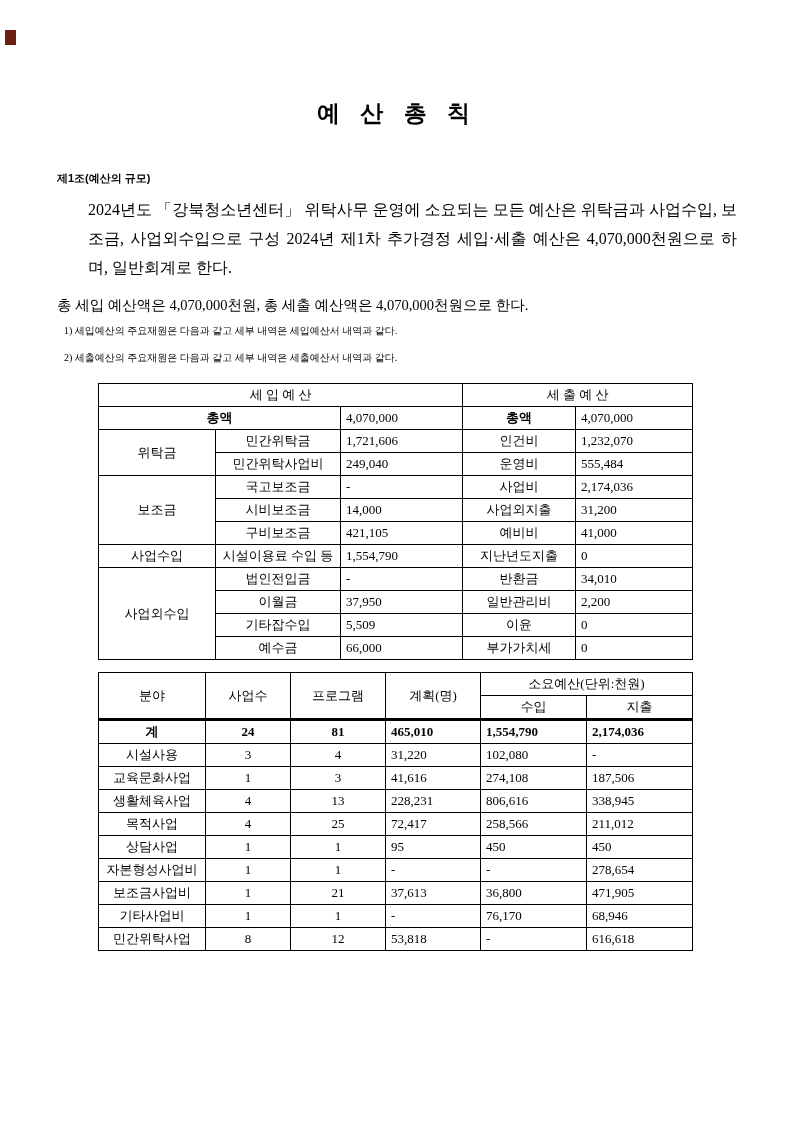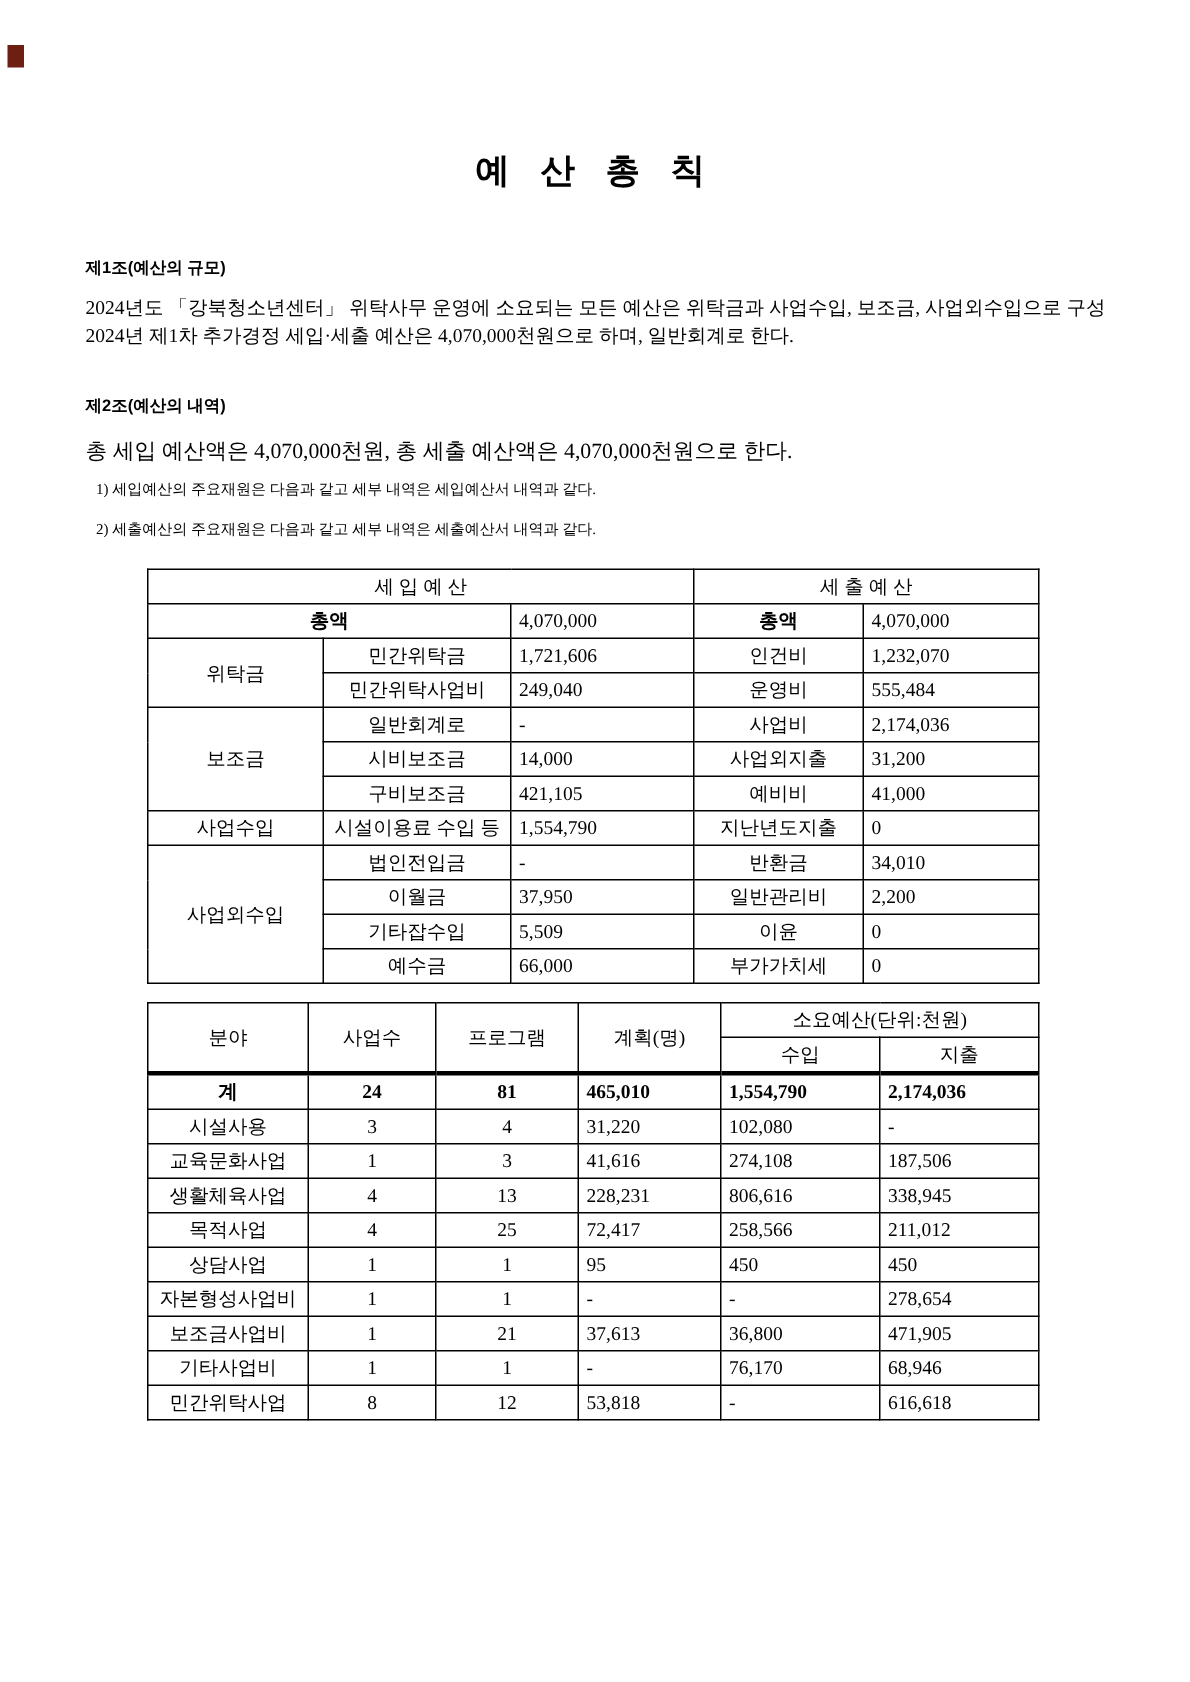--- a/index.html
+++ b/index.html
@@ -6,21 +6,21 @@
   .page{position:relative;width:793px;height:1121px;background:#ffffff;color:#000;
         font-family:"Liberation Serif","DejaVu Serif",serif;overflow:hidden;}
   .corner-mark{position:absolute;left:5px;top:30px;width:11px;height:15px;background:#6e1f14;}
   .content{padding:0 56px 0 57px;}
   .doc-title{padding-top:98px;text-align:center;font-size:23px;font-weight:bold;letter-spacing:7px;
              font-family:"Liberation Sans","DejaVu Sans",sans-serif;}
   .article-heading{font-family:"Liberation Sans","DejaVu Sans",sans-serif;font-size:11px;font-weight:bold;}
   .h1{margin-top:42px;}
   .h2{margin-top:30px;}
   .h3{margin-top:44px;}
-  .para{font-size:13px;line-height:19px;text-align:justify;margin-top:9px;}
+  .para{font-size:16px;line-height:29px;text-align:justify;margin-top:9px;margin-left:31px;}
   .intro{font-size:14.5px;line-height:26px;margin-top:10px;}
   .list-item{font-size:10px;line-height:26.5px;padding-left:7px;}
   table{border-collapse:collapse;margin-left:41px;margin-top:12px;table-layout:fixed;border-radius:12px;}
   td{border:1px solid #000;font-size:13px;padding:2px 5px;height:17px;overflow:hidden;white-space:nowrap;}
   .c{text-align:center;}
   .r{text-align:left;padding-right:7px;}
   .b{font-weight:bold;}
   .budget-table td{height:16.5px;}
   .plan-table td{height:18px;}
   .plan-table .hdr td{height:14px;}
@@ -31,21 +31,20 @@
 
 <div class="page">
   <div class="corner-mark"></div>
   <div class="content">
 
     <div class="doc-title">예 산 총 칙</div>
 
     <div class="article-heading h1">제1조(예산의 규모)</div>
     <div class="para">2024년도 「강북청소년센터」 위탁사무 운영에 소요되는 모든 예산은 위탁금과 사업수입, 보조금, 사업외수입으로 구성 2024년 제1차 추가경정 세입·세출 예산은 4,070,000천원으로 하며, 일반회계로 한다.</div>
 
-    <div class="article-heading h2">제2조(예산의 내역)</div>
     <div class="intro">총 세입 예산액은 4,070,000천원, 총 세출 예산액은 4,070,000천원으로 한다.</div>
     <div class="list-item">1) 세입예산의 주요재원은 다음과 같고 세부 내역은 세입예산서 내역과 같다.</div>
     <div class="list-item">2) 세출예산의 주요재원은 다음과 같고 세부 내역은 세출예산서 내역과 같다.</div>
 
     <table class="budget-table">
       <colgroup>
         <col style="width:117px">
           <col style="width:125px">
           <col style="width:122px">
         <col style="width:113px">
@@ -70,21 +69,21 @@
           <td class="r">1,232,070</td>
         </tr>
         <tr>
           <td class="c">민간위탁사업비</td>
           <td class="r">249,040</td>
           <td class="c">운영비</td>
           <td class="r">555,484</td>
         </tr>
         <tr>
           <td rowspan="3" class="c">보조금</td>
-          <td class="c">일반회계로</td>
+          <td class="c">국고보조금</td>
           <td class="r">-</td>
           <td class="c">사업비</td>
           <td class="r">2,174,036</td>
         </tr>
         <tr>
           <td class="c">시비보조금</td>
           <td class="r">14,000</td>
           <td class="c">사업외지출</td>
           <td class="r">31,200</td>
         </tr>

